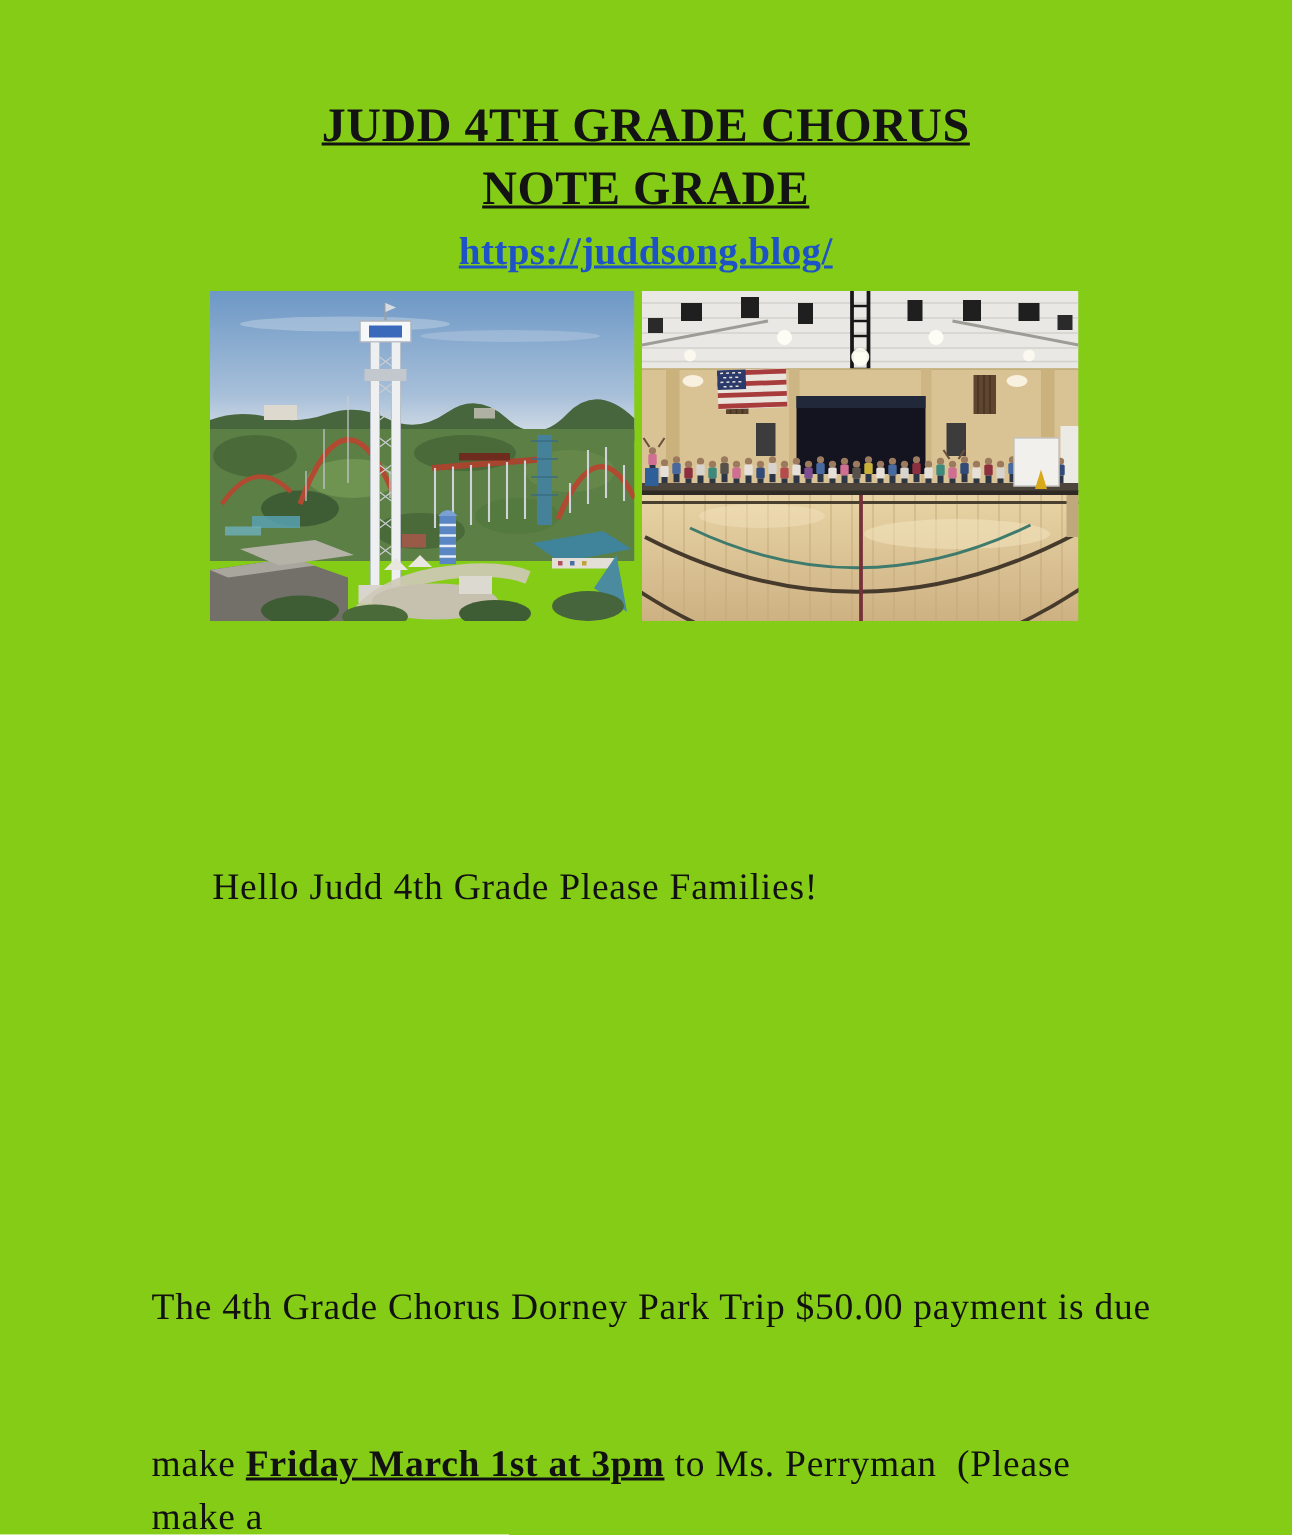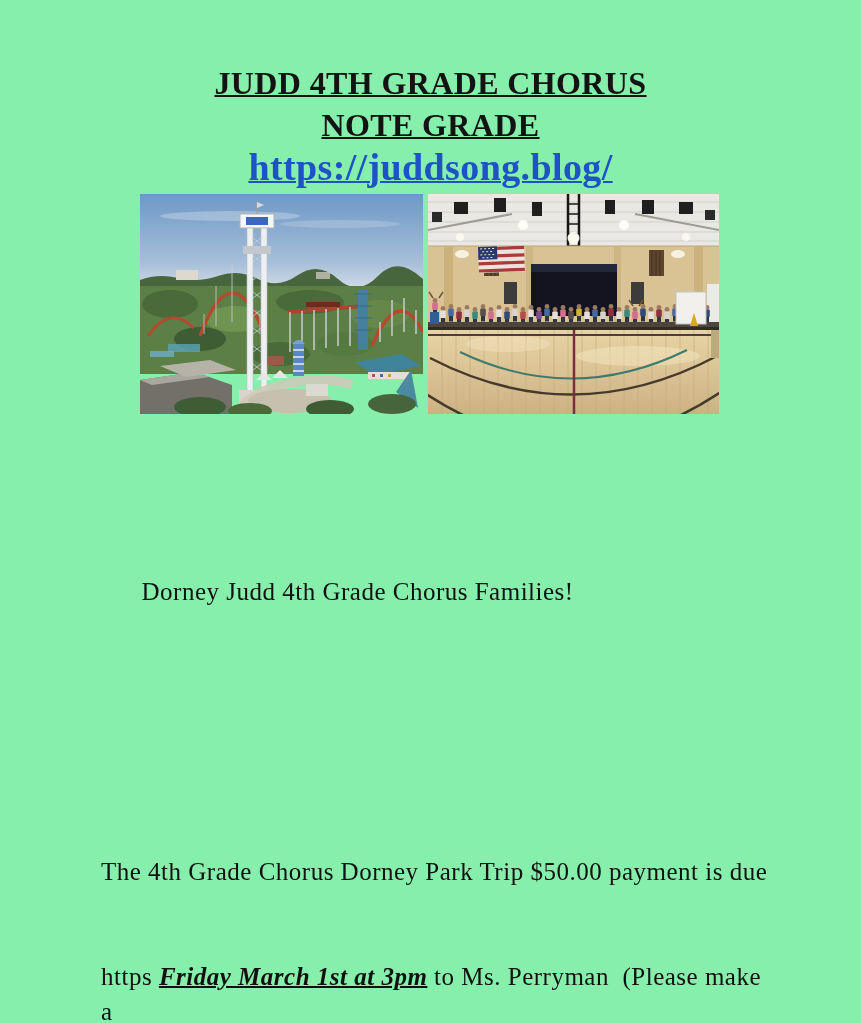--- a/index.html
+++ b/index.html
@@ -1,49 +1,49 @@
 <!DOCTYPE html>
 <html><head>
 <meta charset="utf-8">
 <style>
   html,body{margin:0;padding:0;background:#ffffff;}
   .page{
     position:relative;
     width:861px;height:1023px;
-    background:#86efac;
+    background:#84cc16;
     font-family:"Liberation Serif", serif;
     color:#161616;
     overflow:hidden;
     margin:0 auto;
   }
   
   .hdr{padding-top:62px;text-align:center;}
   .hdr-title{
     font-size:32px;font-weight:bold;line-height:42px;
     text-decoration:underline;text-decoration-thickness:2px;
     letter-spacing:0.012em;color:#131313;
   }
   .hdr-link{
     display:inline-block;
-    font-size:38px;font-weight:bold;line-height:43px;
+    font-size:26px;font-weight:bold;line-height:43px;
     text-decoration:underline;text-decoration-thickness:2px;
     letter-spacing:0.01em;
   }
   
   .photos{margin:5px 0 0 140px;display:flex;gap:5px;}
   .photo{height:220px;display:block;}
   
   .doc{
     margin:55px 0 0 101px;width:672px;
     font-size:25px;line-height:35px;letter-spacing:0.02em;
     white-space:pre-wrap;color:#111;
   }
   .doc p{margin:0 0 35px 0;}
   .doc p:last-child{margin-bottom:0;}
-  .bold-u{font-weight:bold;text-decoration:underline;text-decoration-thickness:2px;font-style:italic;}
+  .bold-u{font-weight:bold;text-decoration:underline;text-decoration-thickness:2px;}
 </style>
 </head>
 <body>
 
 <div class="page">
 
   <div class="hdr">
     <div class="hdr-title">JUDD 4TH GRADE CHORUS</div>
     <div class="hdr-title">NOTE GRADE</div>
     <div>
@@ -257,26 +257,26 @@
         <path d="M32,158 Q145,212 259,156" stroke="#3f7b6d" stroke-width="2" fill="none"></path>
         <path d="M-8,196 Q145,300 299,194" stroke="#453a2b" stroke-width="2.5" fill="none"></path>
         <line x1="146" y1="136" x2="146" y2="220" stroke="#75303a" stroke-width="2.5"></line>
         <rect x="283" y="136" width="8" height="28" fill="#bfa87c"></rect>
       </g>
     </svg>
   </div>
 
   <div class="doc">
     <p>
-      <span>Dorney Judd 4th Grade Chorus Families!</span>
+      <span>Hello Judd 4th Grade Please Families!</span>
     </p>
 
     <p>
       <span style="display:block">The 4th Grade Chorus Dorney Park Trip $50.00 payment is due</span>
-      <span style="display:block"><span>https </span><span class="bold-u">Friday March 1st at 3pm</span><span> to Ms. Perryman  (Please make a</span></span>
+      <span style="display:block"><span>make </span><span class="bold-u">Friday March 1st at 3pm</span><span> to Ms. Perryman  (Please make a</span></span>
       
     </p>
 
     
 
     
   </div>
 
 </div>
 

